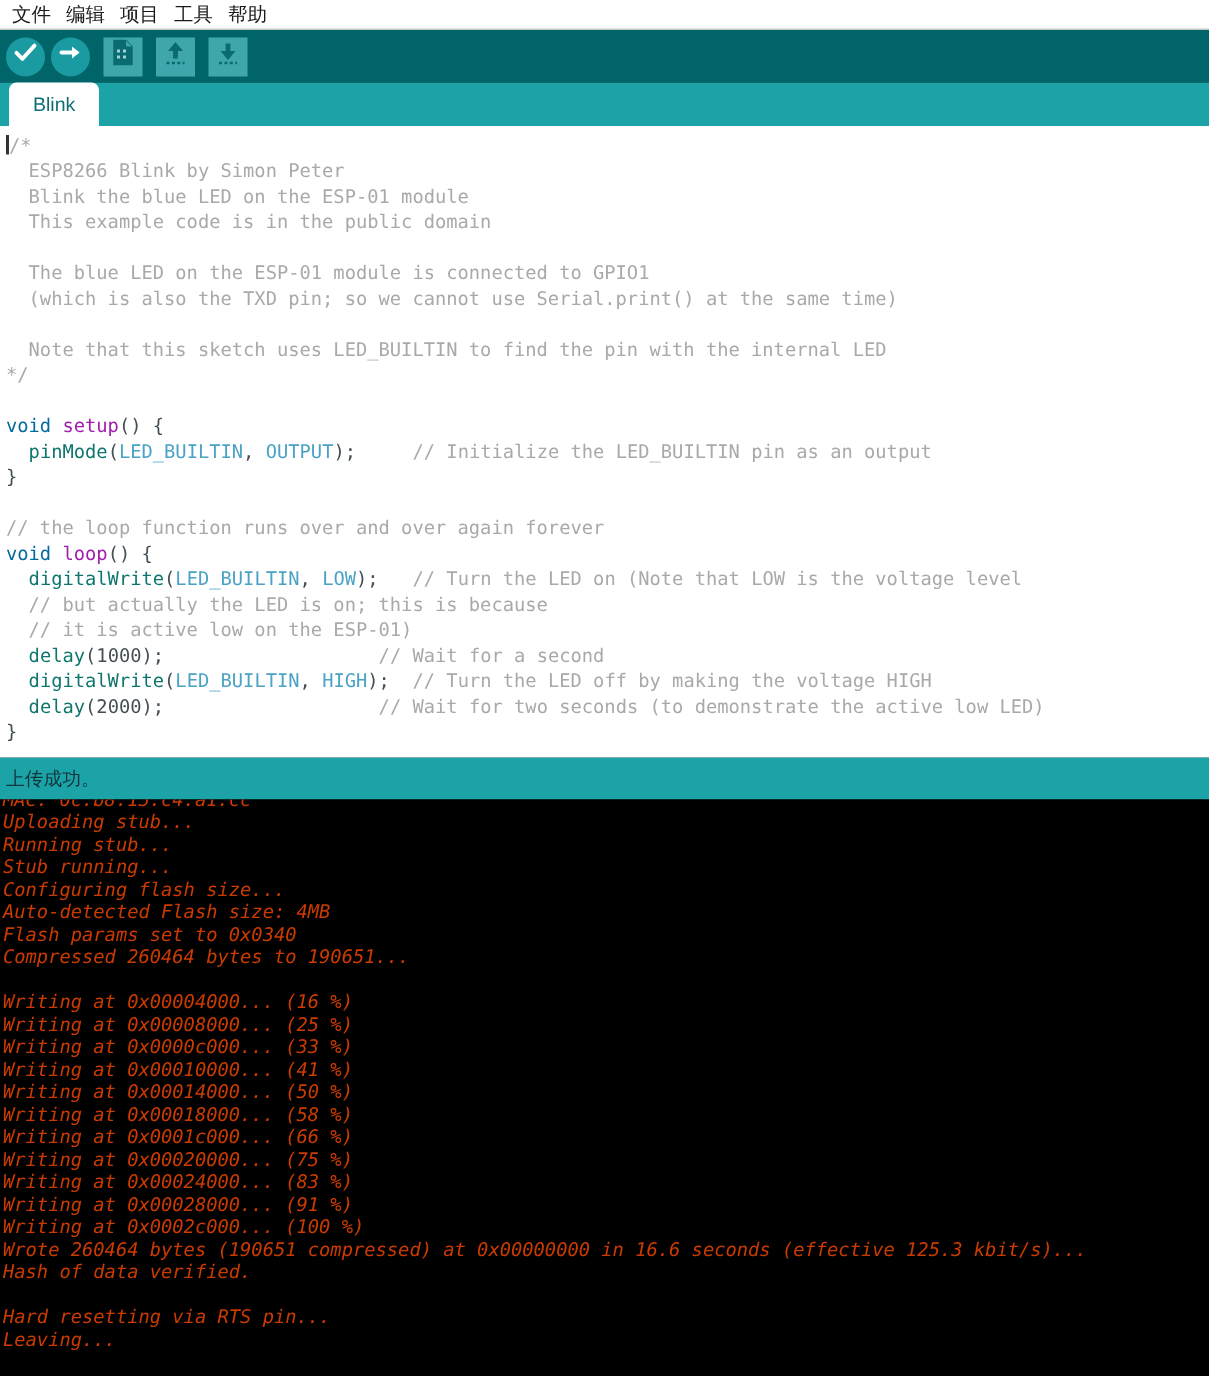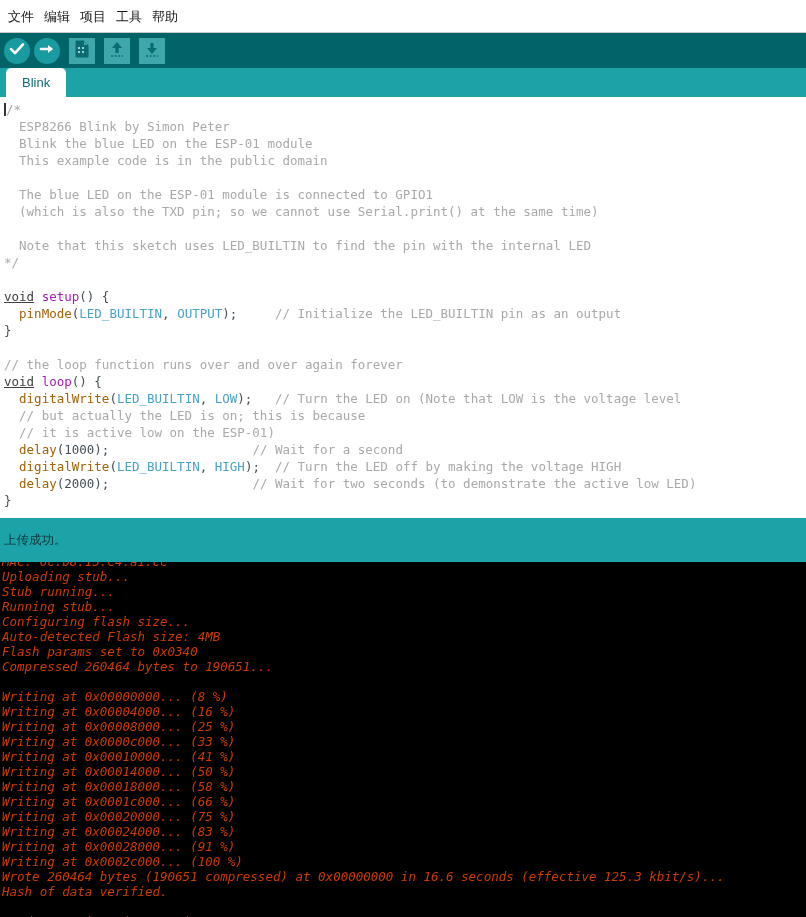--- a/index.html
+++ b/index.html
@@ -10,21 +10,21 @@
   body {
     width: 806px;
     height: 917px;
     overflow: hidden;
     font-family: "Liberation Sans", sans-serif;
     -webkit-font-smoothing: antialiased;
   }
 
   
   .menubar {
-    height: 33px;
+    height: 20px;
     background: #ffffff;
     border-bottom: 1px solid #c8c8c8;
     display: flex;
     align-items: center;
     padding-left: 3px;
     box-sizing: border-box;
   }
   .menu-item {
     font-size: 13px;
     color: #1a1a1a;
@@ -103,29 +103,29 @@
   .code .ln { display: block; height: 17px; }
   .caret {
     display: inline-block;
     width: 2px;
     height: 13px;
     background: #333333;
     vertical-align: -2px;
     margin-right: 0px;
   }
   .cmt  { color: #a7aaa8; }
-  .kw   { color: #404040; text-decoration: underline; }
+  .kw   { color: #0369a1; }
   .fn   { color: #a21caf; }
-  .call { color: #a16207; }
+  .call { color: #0f766e; }
   .cst  { color: #4aa3c4; }
   .pun  { color: #434f54; }
 
   
   .statusbar {
-    height: 44px;
+    height: 28px;
     background: #1ba3a8;
     display: flex;
     align-items: center;
     padding-left: 4px;
     box-sizing: border-box;
     font-size: 12.5px;
     color: #10353a;
   }
 
   
@@ -215,28 +215,27 @@
   <div class="code" id="code-body"><span class="ln"><span class="caret"></span><span class="cmt">/*</span></span><span class="ln"><span class="cmt">  ESP8266 Blink by Simon Peter</span></span><span class="ln"><span class="cmt">  Blink the blue LED on the ESP-01 module</span></span><span class="ln"><span class="cmt">  This example code is in the public domain</span></span><span class="ln"><span class="cmt"></span>​</span><span class="ln"><span class="cmt">  The blue LED on the ESP-01 module is connected to GPIO1</span></span><span class="ln"><span class="cmt">  (which is also the TXD pin; so we cannot use Serial.print() at the same time)</span></span><span class="ln"><span class="cmt"></span>​</span><span class="ln"><span class="cmt">  Note that this sketch uses LED_BUILTIN to find the pin with the internal LED</span></span><span class="ln"><span class="cmt">*/</span></span><span class="ln"><span class="pun"></span>​</span><span class="ln"><span class="kw">void</span><span class="pun"> </span><span class="fn">setup</span><span class="pun">() {</span></span><span class="ln"><span class="pun">  </span><span class="call">pinMode</span><span class="pun">(</span><span class="cst">LED_BUILTIN</span><span class="pun">, </span><span class="cst">OUTPUT</span><span class="pun">);</span><span class="cmt">     // Initialize the LED_BUILTIN pin as an output</span></span><span class="ln"><span class="pun">}</span></span><span class="ln"><span class="pun"></span>​</span><span class="ln"><span class="cmt">// the loop function runs over and over again forever</span></span><span class="ln"><span class="kw">void</span><span class="pun"> </span><span class="fn">loop</span><span class="pun">() {</span></span><span class="ln"><span class="pun">  </span><span class="call">digitalWrite</span><span class="pun">(</span><span class="cst">LED_BUILTIN</span><span class="pun">, </span><span class="cst">LOW</span><span class="pun">);</span><span class="cmt">   // Turn the LED on (Note that LOW is the voltage level</span></span><span class="ln"><span class="cmt">  // but actually the LED is on; this is because</span></span><span class="ln"><span class="cmt">  // it is active low on the ESP-01)</span></span><span class="ln"><span class="pun">  </span><span class="call">delay</span><span class="pun">(</span><span class="pun">1000</span><span class="pun">);</span><span class="cmt">                   // Wait for a second</span></span><span class="ln"><span class="pun">  </span><span class="call">digitalWrite</span><span class="pun">(</span><span class="cst">LED_BUILTIN</span><span class="pun">, </span><span class="cst">HIGH</span><span class="pun">);</span><span class="cmt">  // Turn the LED off by making the voltage HIGH</span></span><span class="ln"><span class="pun">  </span><span class="call">delay</span><span class="pun">(</span><span class="pun">2000</span><span class="pun">);</span><span class="cmt">                   // Wait for two seconds (to demonstrate the active low LED)</span></span><span class="ln"><span class="pun">}</span></span></div>
 </div>
 
 <div class="statusbar">
   <span>上传成功。</span>
 </div>
 
 <div class="console" id="console-body">
     <div class="console-line clip-top">MAC: 0c:b8:15:c4:a1:cc</div>
     <div class="console-line">Uploading stub...</div>
+    <div class="console-line">Running stub...</div>
     <div class="console-line">Stub running...</div>
-    <div class="console-line">Running stub...</div>
     <div class="console-line">Configuring flash size...</div>
     <div class="console-line">Auto-detected Flash size: 4MB</div>
     <div class="console-line">Flash params set to 0x0340</div>
     <div class="console-line">Compressed 260464 bytes to 190651...</div>
     <div class="console-line blank">&nbsp;</div>
-    <div class="console-line">Writing at 0x00000000... (8 %)</div>
     <div class="console-line">Writing at 0x00004000... (16 %)</div>
     <div class="console-line">Writing at 0x00008000... (25 %)</div>
     <div class="console-line">Writing at 0x0000c000... (33 %)</div>
     <div class="console-line">Writing at 0x00010000... (41 %)</div>
     <div class="console-line">Writing at 0x00014000... (50 %)</div>
     <div class="console-line">Writing at 0x00018000... (58 %)</div>
     <div class="console-line">Writing at 0x0001c000... (66 %)</div>
     <div class="console-line">Writing at 0x00020000... (75 %)</div>
     <div class="console-line">Writing at 0x00024000... (83 %)</div>
     <div class="console-line">Writing at 0x00028000... (91 %)</div>

